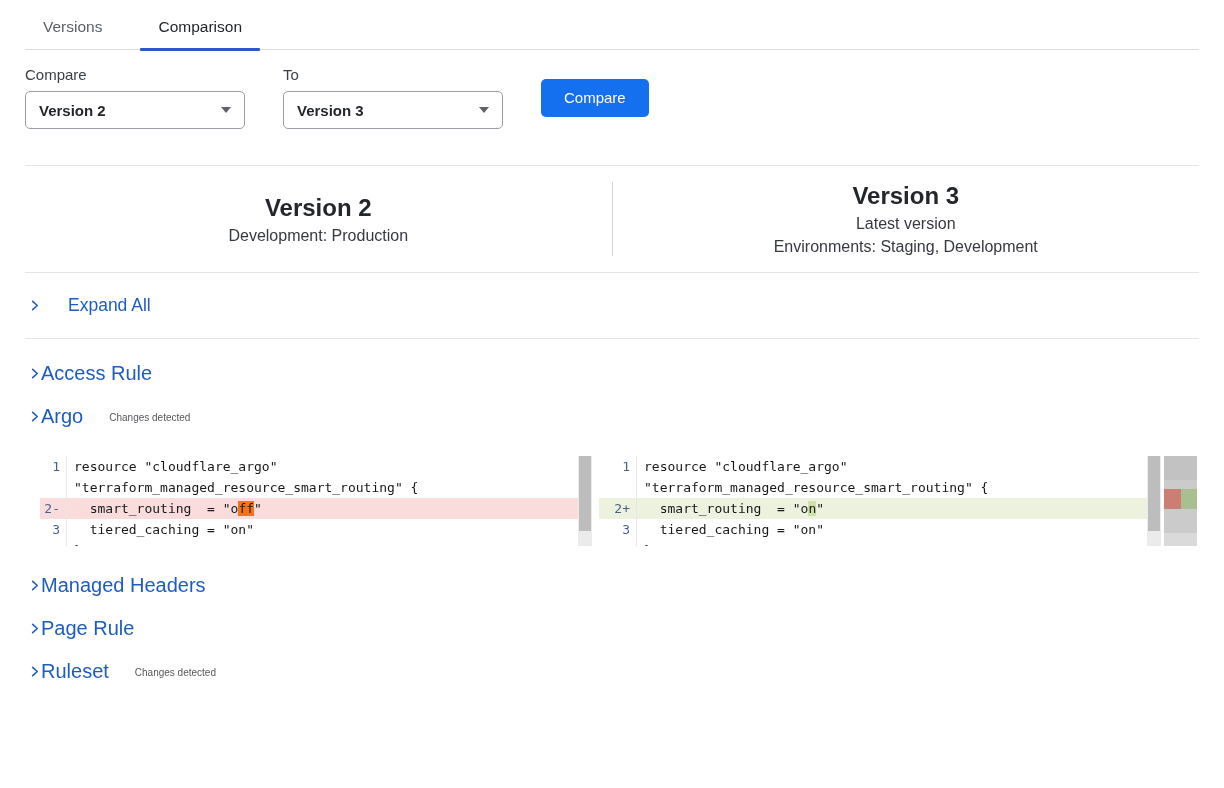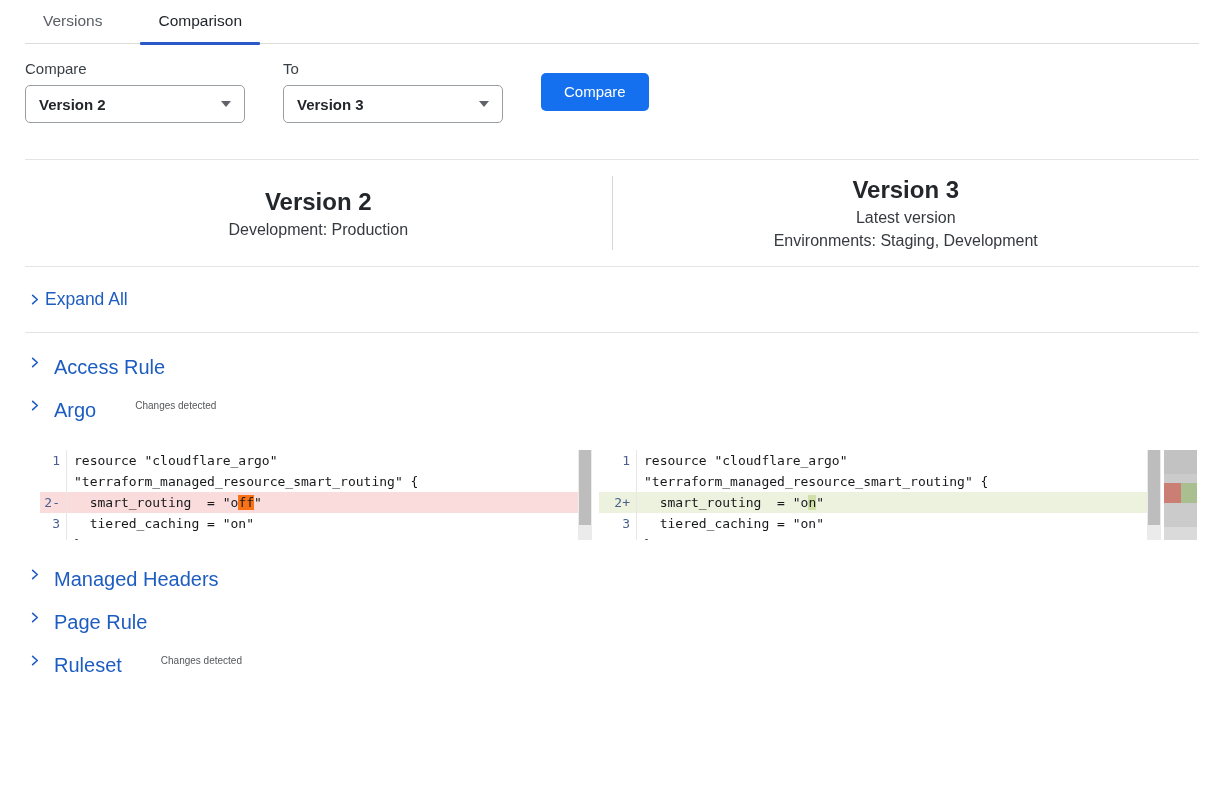--- a/index.html
+++ b/index.html
@@ -4,21 +4,21 @@
 <style>
   * { box-sizing: border-box; }
   html,body { margin:0; padding:0; background:#fff; }
   body {
     width:1224px; height:788px; overflow:hidden;
     font-family:"Liberation Sans", sans-serif; color:#1f2329;
   }
   .wrap { margin:0 25px; }
 
   
-  .tabbar { display:flex; gap:20px; padding-top:3px; border-bottom:1px solid #dcdcdc; }
+  .tabbar { display:flex; gap:20px; padding-top:9px; border-bottom:1px solid #dcdcdc; }
   .tab { position:relative; padding:9px 18px 13px; font-size:15.5px; color:#5a5f66; cursor:pointer; }
   .tab.active { color:#1f2329; }
   .tab.active::after { content:""; position:absolute; left:0; right:0; bottom:-2px; height:3px; background:#2b59c7; border-radius:1px; }
 
   
   .controls { display:flex; align-items:center; gap:38px; margin-top:16px; }
   .field { display:flex; flex-direction:column; }
   .field-label { font-size:15px; color:#3a3f45; margin-bottom:8px; }
   .select { width:220px; height:38px; border:1px solid #999ea5; border-radius:5px; background:#fff;
             display:flex; align-items:center; justify-content:space-between; padding:0 13px; cursor:pointer; }
@@ -29,27 +29,27 @@
 
   
   .version-panels { display:flex; align-items:stretch; margin-top:36px; padding:16px 0;
                     border-top:1px solid #e4e4e4; border-bottom:1px solid #e4e4e4; min-height:94px; }
   .panel { flex:1; display:flex; flex-direction:column; align-items:center; justify-content:center; gap:5px; text-align:center; }
   .panel-title { font-size:24px; font-weight:600; color:#23262b; }
   .panel-sub { font-size:16px; color:#36393f; }
   .v-divider { width:1px; background:#d6d6d6; }
 
   
-  .expand-row { display:flex; align-items:center; gap:4px; padding:22px 0 22px 3px;
+  .expand-row { display:flex; align-items:center; gap:27px; padding:22px 0 22px 3px;
                 border-bottom:1px solid #e4e4e4; cursor:pointer; }
   .expand-label { font-size:17.5px; color:#1d5cc0; }
 
   
   .sections { padding-top:13px; }
-  .section-row { display:flex; gap:13px; padding:10px 0 10px 3px; cursor:pointer; }
+  .section-row { display:flex; align-items:center; padding:10px 0 10px 3px; cursor:pointer; }
   .section-label { font-size:20px; color:#1d5cc0; }
   .badge { font-size:10px; color:#55575b; margin-left:26px; position:relative; top:1px; }
   .chev { color:#1d5cc0; flex:0 0 auto; display:block; }
 
   
   .diff { display:flex; gap:7px; margin:18px 2px 18px 15px; height:90px; overflow:hidden;
           font-family:"DejaVu Sans Mono", monospace; font-size:13px; line-height:21px; }
   .pane { display:flex; overflow:hidden; }
   .pane-left { flex:0 0 552px; }
   .pane-right { flex:1; }

